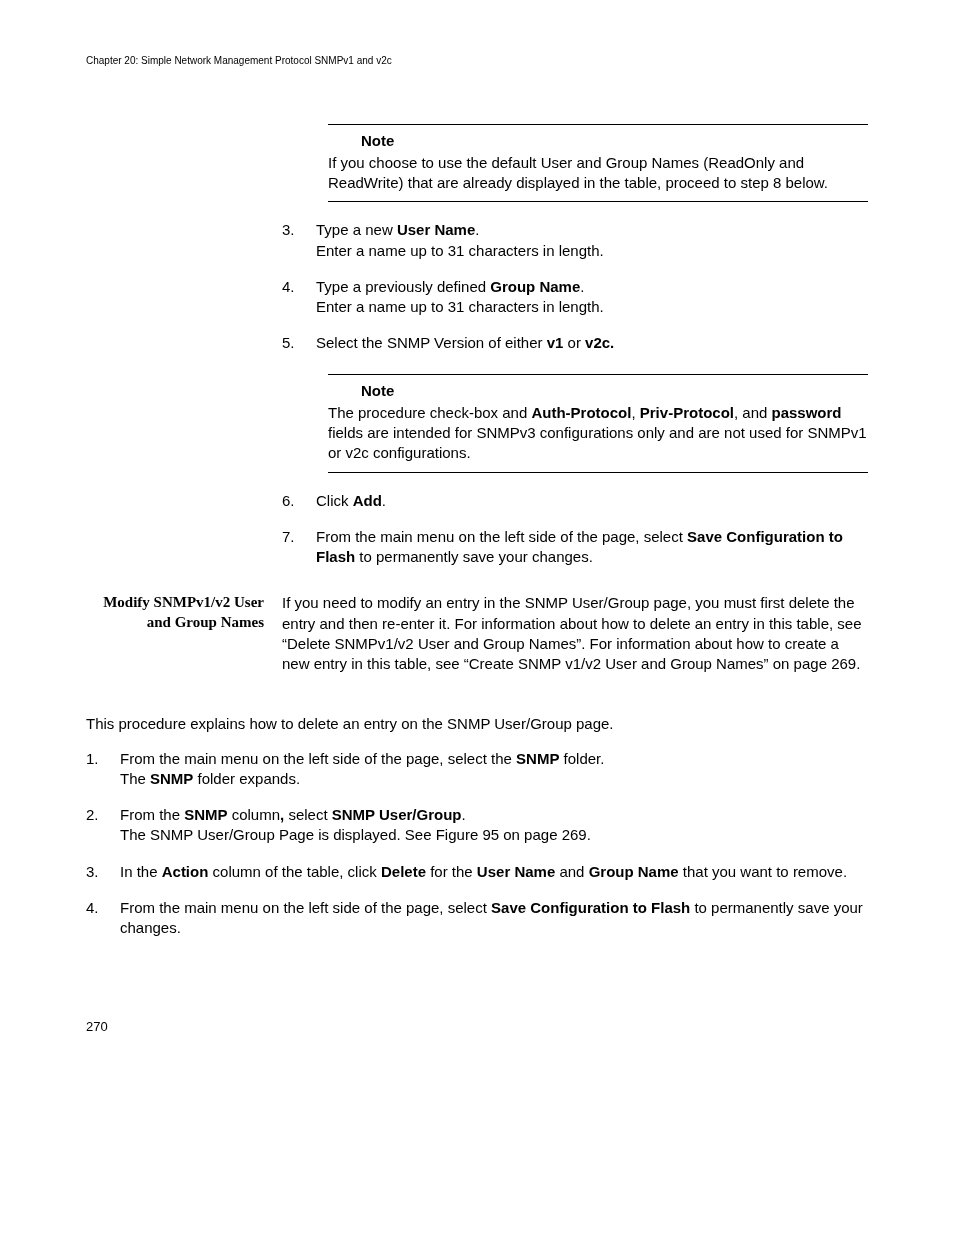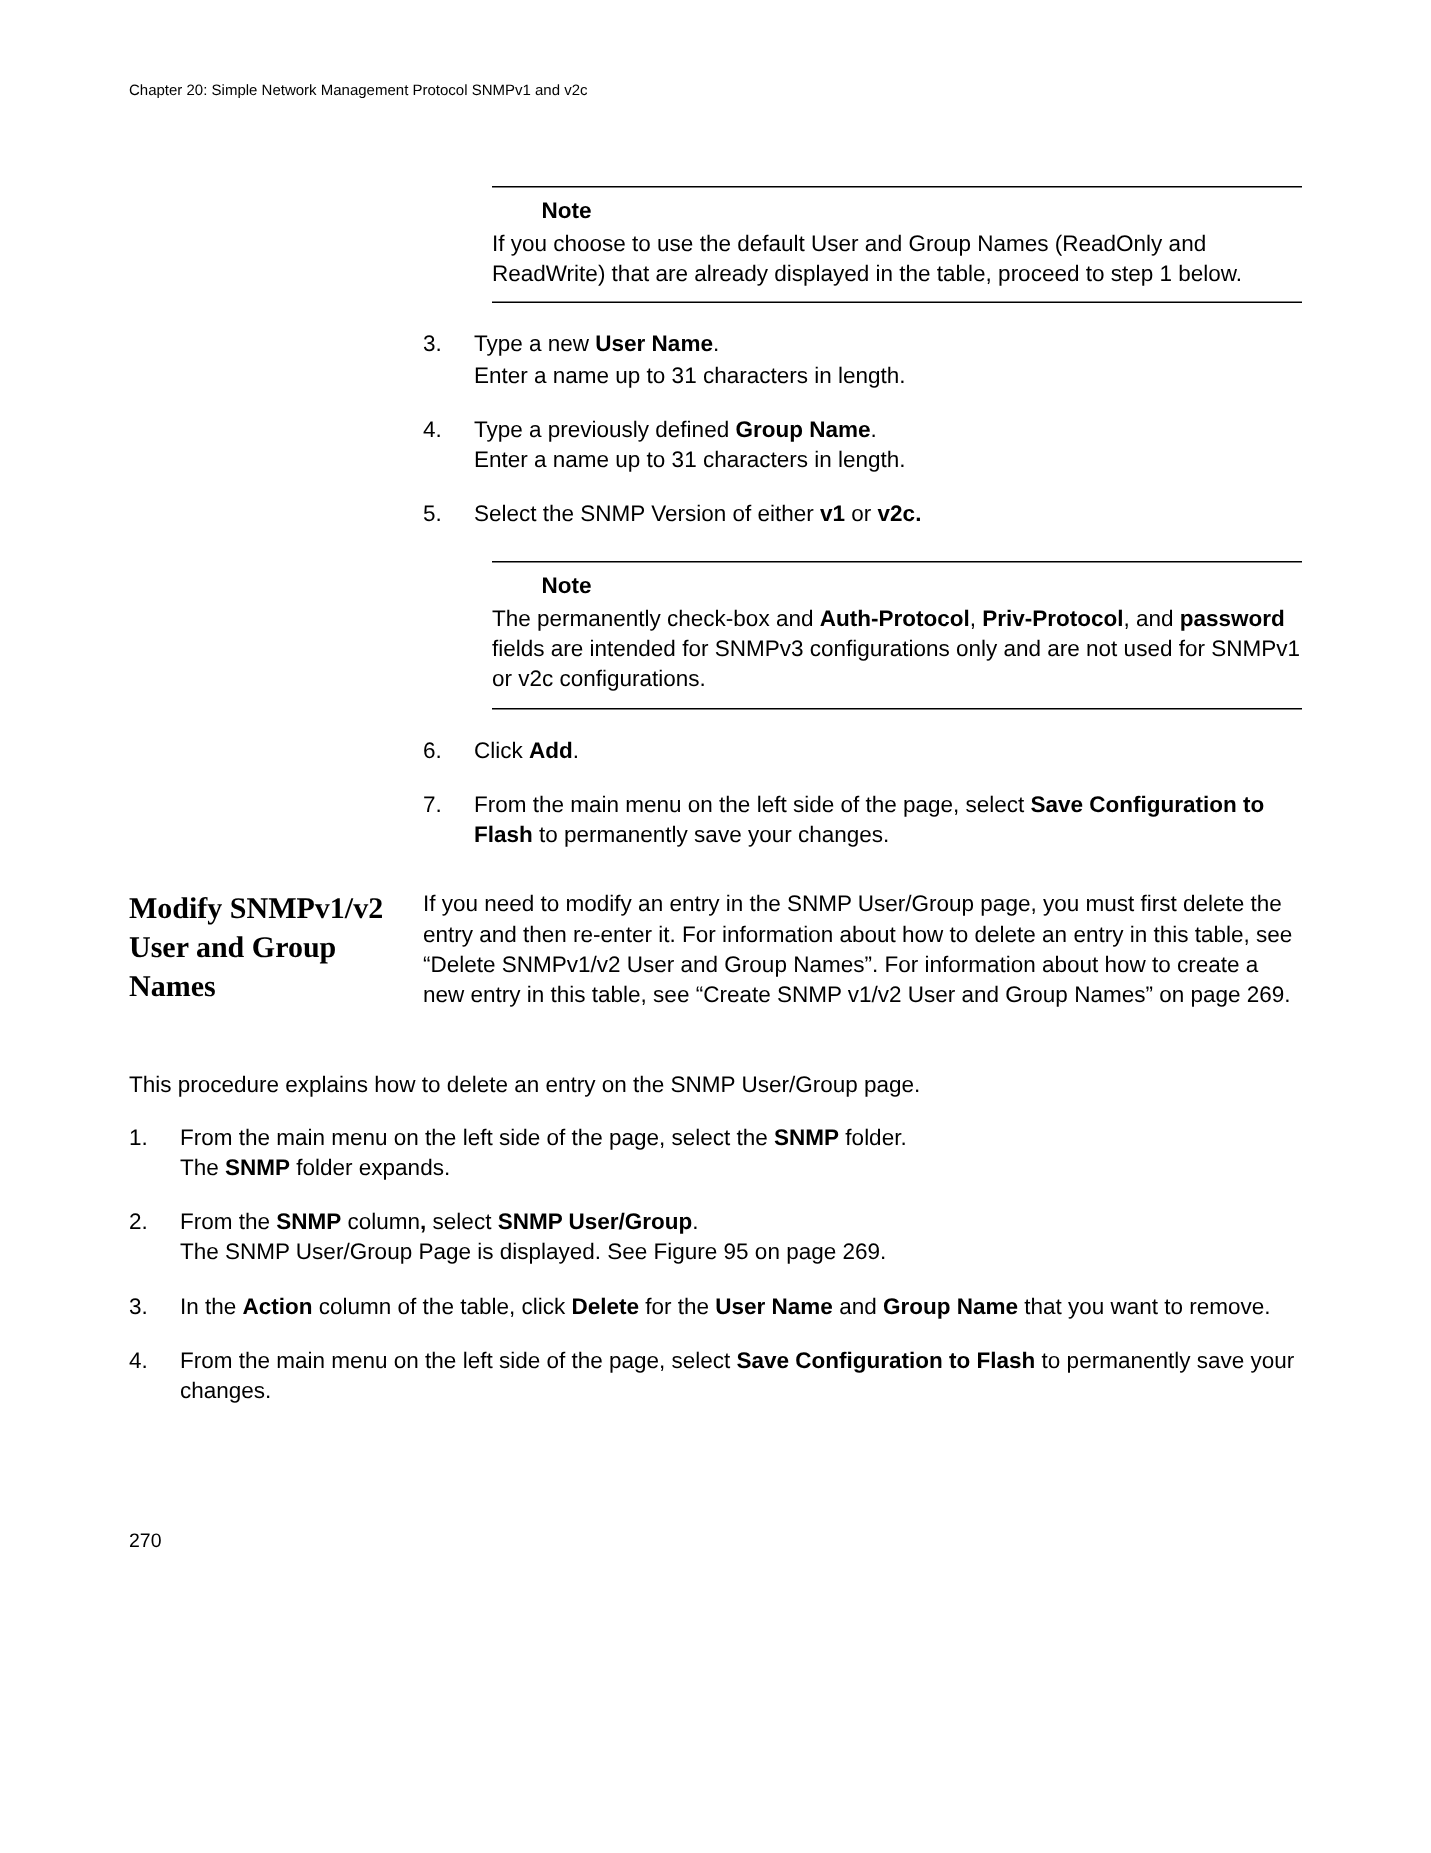--- a/index.html
+++ b/index.html
@@ -47,26 +47,26 @@
     top: 0;
   }
   .section-row {
     display: flex;
     align-items: flex-start;
     margin-top: 26px;
   }
   .side-head {
     width: 196px;
     flex: 0 0 196px;
-    text-align: left;
+    text-align: right;
     padding-right: 18px;
     box-sizing: border-box;
     font-family: "Times New Roman", Times, serif;
     font-weight: bold;
-    font-size: 20px;
+    font-size: 15px;
     line-height: 1.3;
   }
   .section-body {
     flex: 1;
   }
   .para {
     margin: 0 0 14px 0;
   }
   b { font-weight: bold; }
   .page-num {
@@ -76,21 +76,21 @@
 </style>
 </head>
 <body>
 
 <div class="running-head">Chapter 20: Simple Network Management Protocol SNMPv1 and v2c</div>
 
 <div class="content-col">
 
   <div class="note-block">
     <div class="note-head">Note</div>
-    <div>If you choose to use the default User and Group Names (ReadOnly and ReadWrite) that are already displayed in the table, proceed to step 1 below.</div>
+    <div>If you choose to use the default User and Group Names (ReadOnly and ReadWrite) that are already displayed in the table, proceed to step 8 below.</div>
   </div>
 
   <ol class="steps">
     <li>
       <span class="num">3.</span>
       <span>Type a new </span><b>User Name</b><span>.</span><br>
       <span>Enter a name up to 31 characters in length.</span>
     </li>
     <li>
       <span class="num">4.</span>
@@ -99,21 +99,21 @@
     </li>
     <li>
       <span class="num">5.</span>
       <span>Select the SNMP Version of either </span><b>v1</b><span> or </span><b>v2c.</b>
     </li>
   </ol>
 
   <div class="note-block">
     <div class="note-head">Note</div>
     <div>
-      <span>The permanently check-box and </span><b>Auth-Protocol</b><span>, </span><b>Priv-Protocol</b><span>, and </span><b>password</b><span> fields are intended for SNMPv3 configurations only and are not used for SNMPv1 or v2c configurations.</span>
+      <span>The procedure check-box and </span><b>Auth-Protocol</b><span>, </span><b>Priv-Protocol</b><span>, and </span><b>password</b><span> fields are intended for SNMPv3 configurations only and are not used for SNMPv1 or v2c configurations.</span>
     </div>
   </div>
 
   <ol class="steps">
     <li>
       <span class="num">6.</span>
       <span>Click </span><b>Add</b><span>.</span>
     </li>
     <li>
       <span class="num">7.</span>

